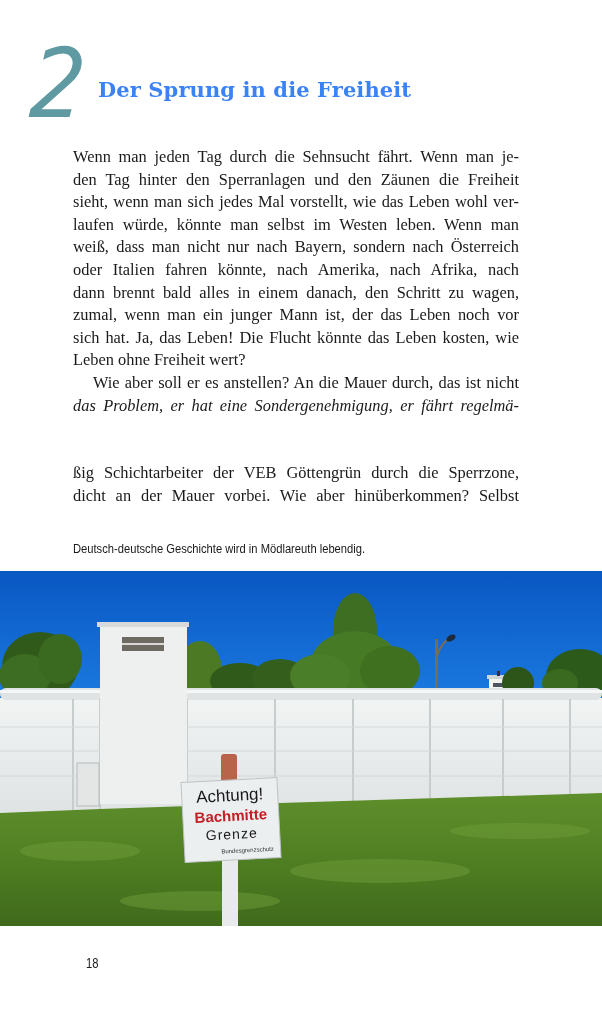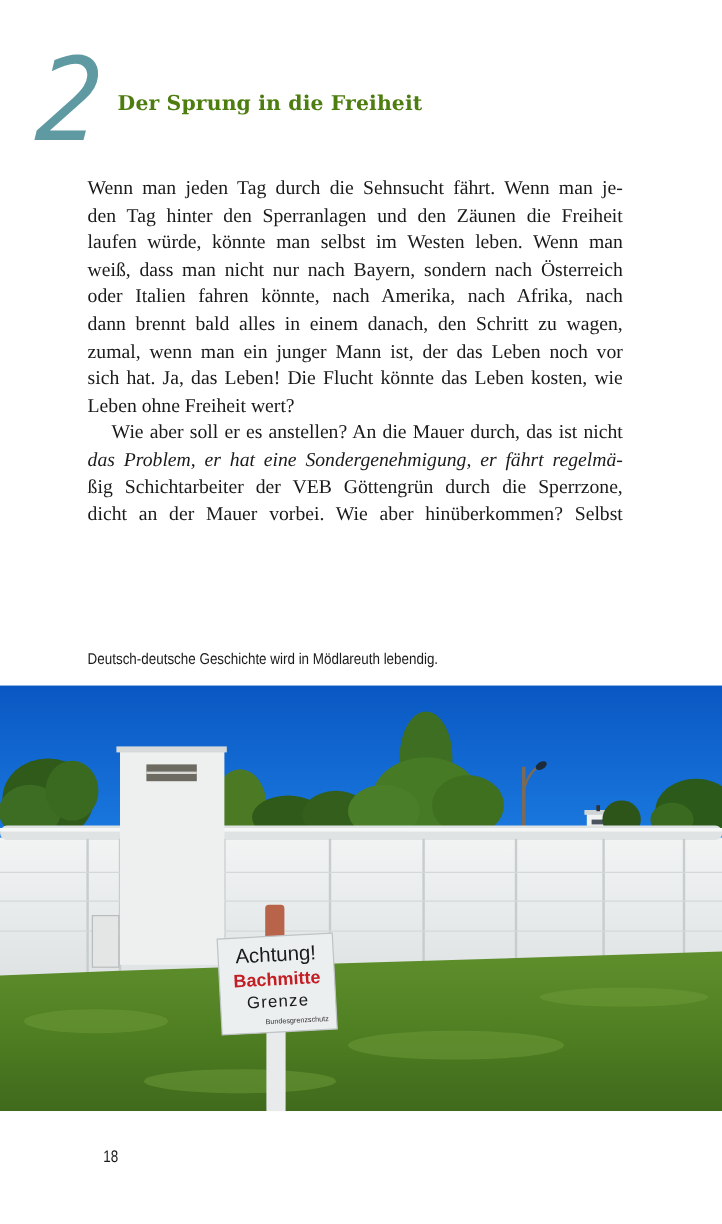--- a/index.html
+++ b/index.html
@@ -27,23 +27,23 @@
       color: #5f9aa3;
       transform: skewX(-4deg) scaleX(0.9);
       transform-origin: left top;
       letter-spacing: -2px;
     }
     .chapter-title {
       position: absolute;
       left: 98px;
       top: 77px;
       font-family: "DejaVu Serif", serif;
-      font-size: 17px;
+      font-size: 21px;
       font-weight: bold;
-      color: #4d7c0f;
+      color: #3b82f6;
       white-space: nowrap;
       letter-spacing: 0.1px;
     }
     .body-text {
       position: absolute;
       left: 73px;
       top: 146px;
       width: 446px;
       font-family: "Liberation Serif", serif;
       font-size: 16.4px;
@@ -103,32 +103,33 @@
 </head>
 <body>
 
 <div class="chapter-number">2</div>
 <div class="chapter-title">Der Sprung in die Freiheit</div>
 
 <div class="body-text">
   <p>
     <span class="line">Wenn man jeden Tag durch die Sehnsucht fährt. Wenn man je-</span>
     <span class="line">den Tag hinter den Sperranlagen und den Zäunen die Freiheit</span>
+    <span class="line">sieht, wenn man sich jedes Mal vorstellt, wie das Leben wohl ver-</span>
     <span class="line">laufen würde, könnte man selbst im Westen leben. Wenn man</span>
     <span class="line">weiß, dass man nicht nur nach Bayern, sondern nach Österreich</span>
     <span class="line">oder Italien fahren könnte, nach Amerika, nach Afrika, nach</span>
     <span class="line">dann brennt bald alles in einem danach, den Schritt zu wagen,</span>
     <span class="line">zumal, wenn man ein junger Mann ist, der das Leben noch vor</span>
     <span class="line">sich hat. Ja, das Leben! Die Flucht könnte das Leben kosten, wie</span>
     <span class="line last">Leben ohne Freiheit wert?</span>
   </p>
   <p class="indent">
     <span class="line" style="text-indent:20px;">Wie aber soll er es anstellen? An die Mauer durch, das ist nicht</span>
     <span class="line" style="text-indent:0;font-style:italic;">das Problem, er hat eine Sondergenehmigung, er fährt regelmä-</span>
-    <span class="line" style="text-indent:0;">ßig Schichtarbeiter der VEB Göttengrün durch die Sperrzone,</span>
+    <span class="line" style="text-indent:0;margin-top:45px;">ßig Schichtarbeiter der VEB Göttengrün durch die Sperrzone,</span>
     <span class="line" style="text-indent:0;">dicht an der Mauer vorbei. Wie aber hinüberkommen? Selbst</span>
   </p>
 </div>
 
 <div class="caption">Deutsch-deutsche Geschichte wird in Mödlareuth lebendig.</div>
 
 <div class="photo">
   <svg width="602" height="355" viewBox="0 0 602 355" xmlns="http://www.w3.org/2000/svg">
     <defs>
       <linearGradient id="sky" x1="0" y1="0" x2="0" y2="1">

